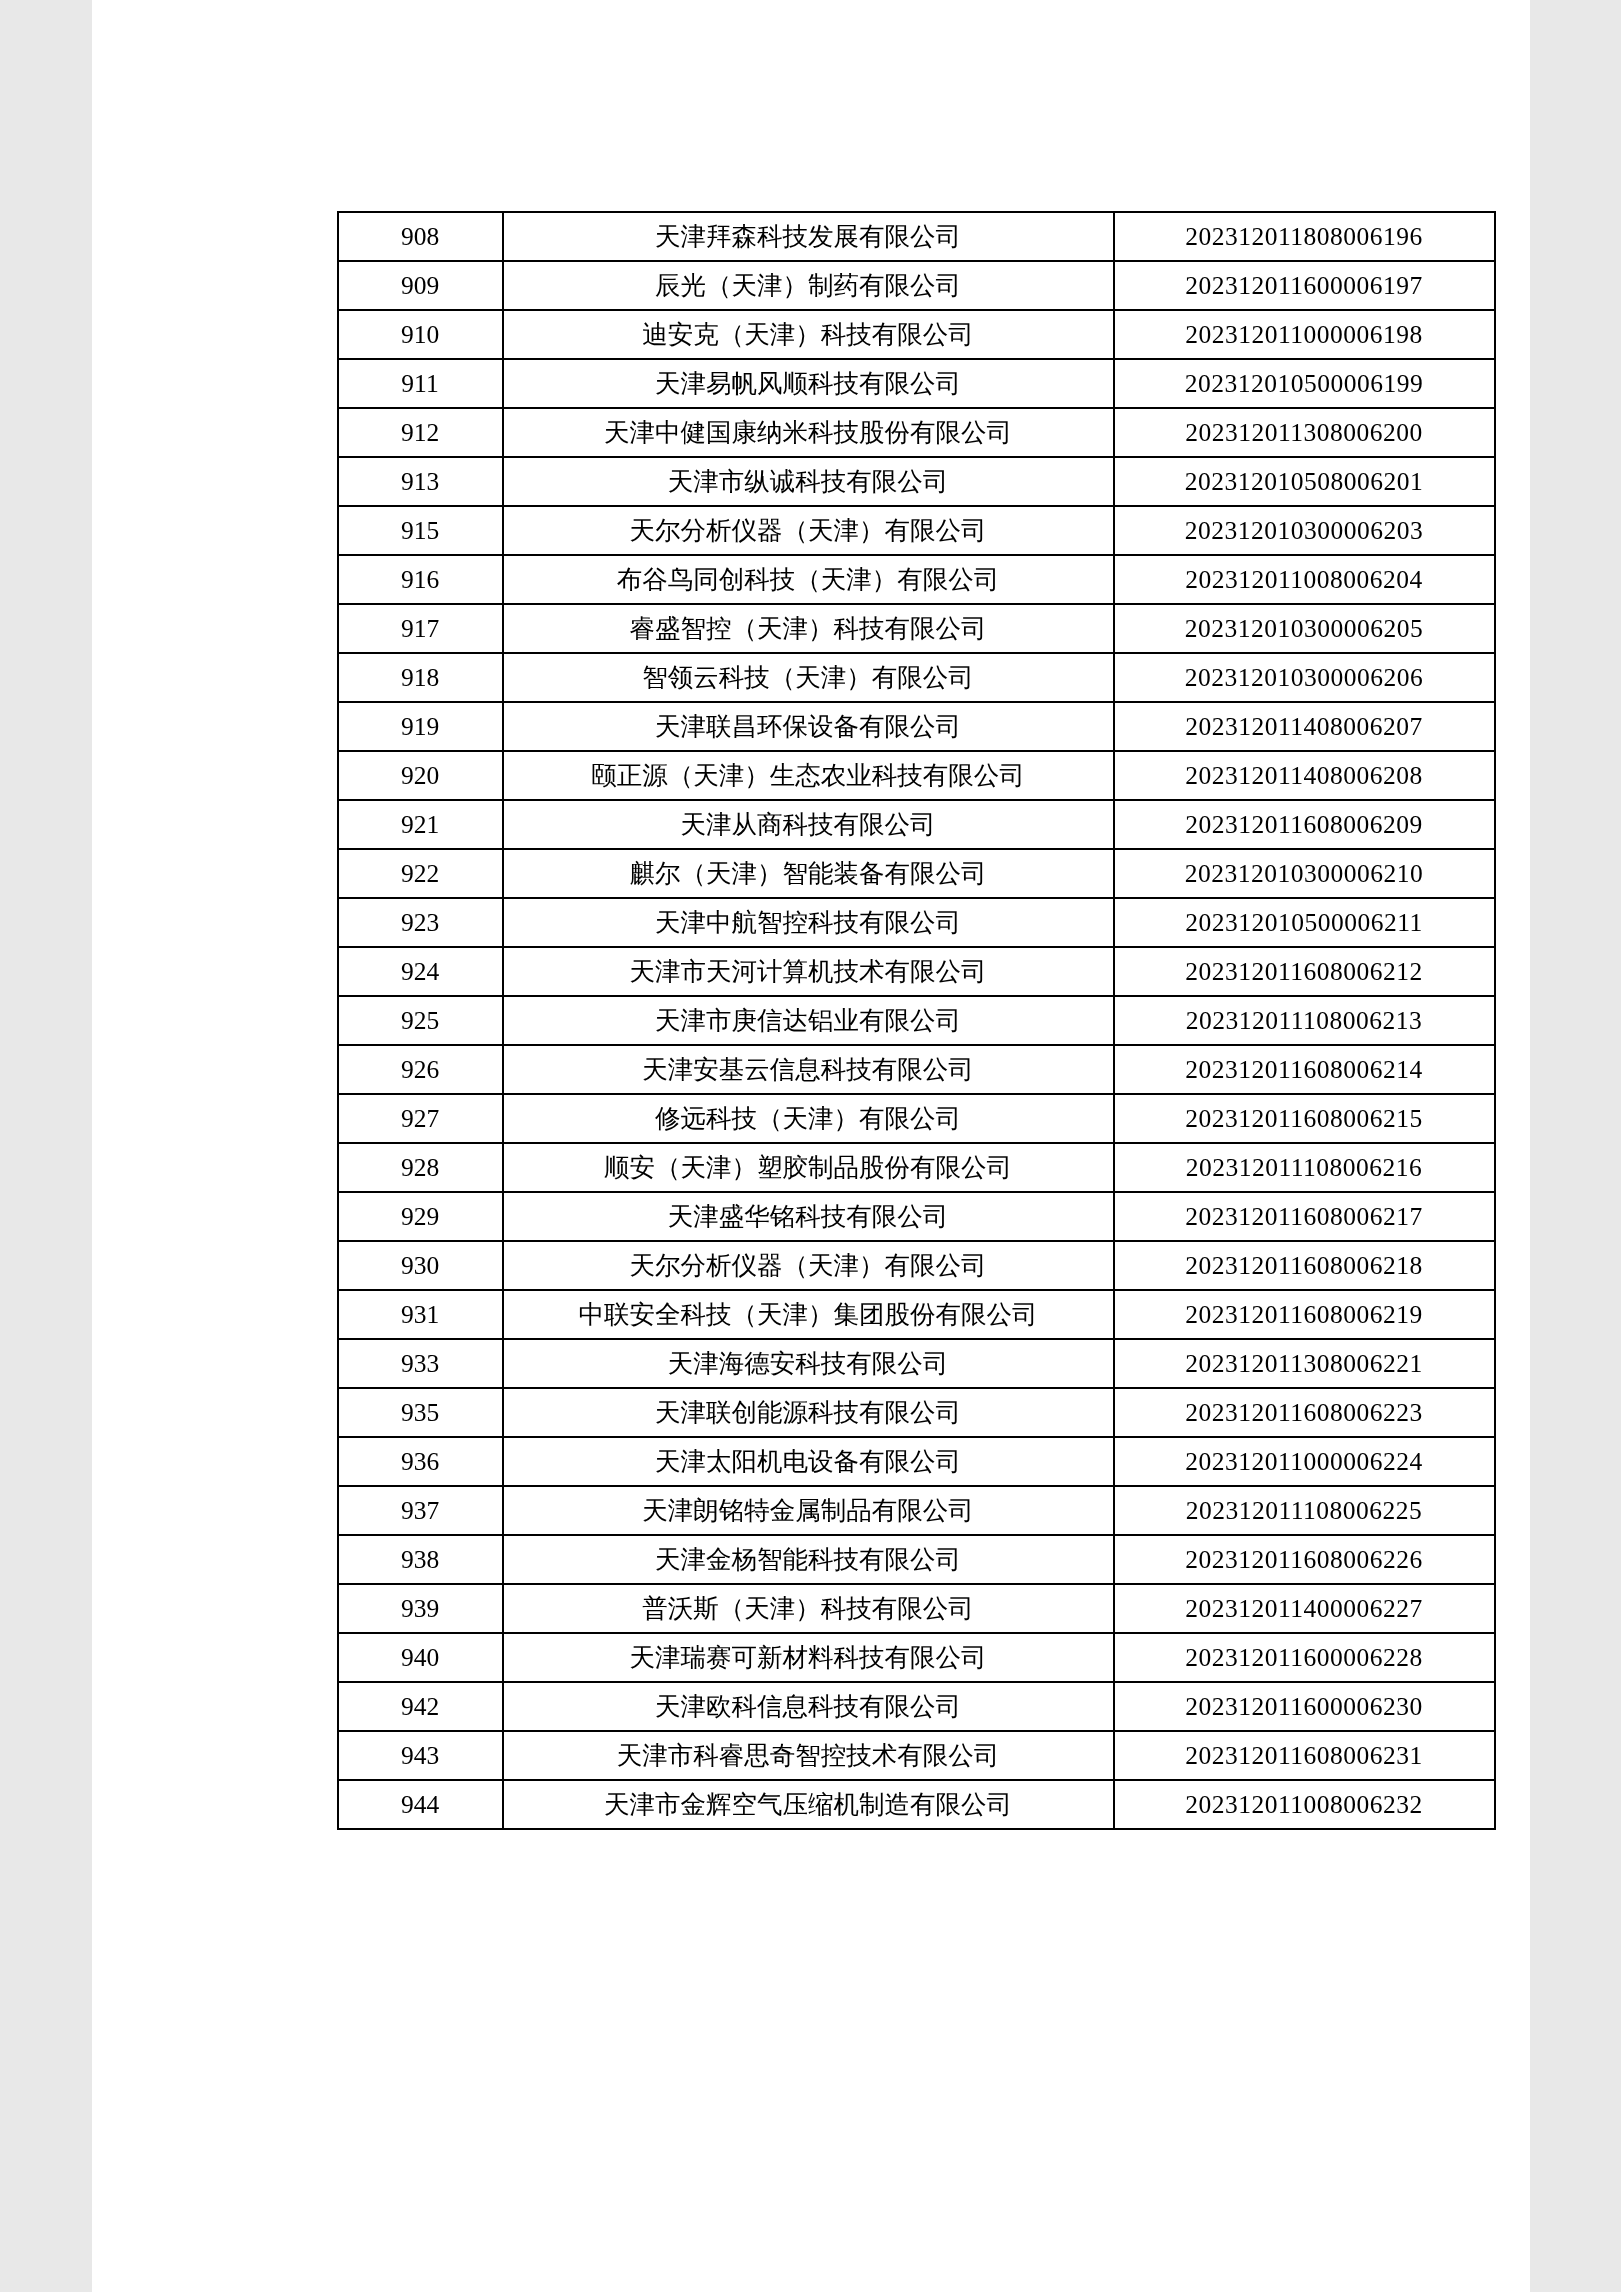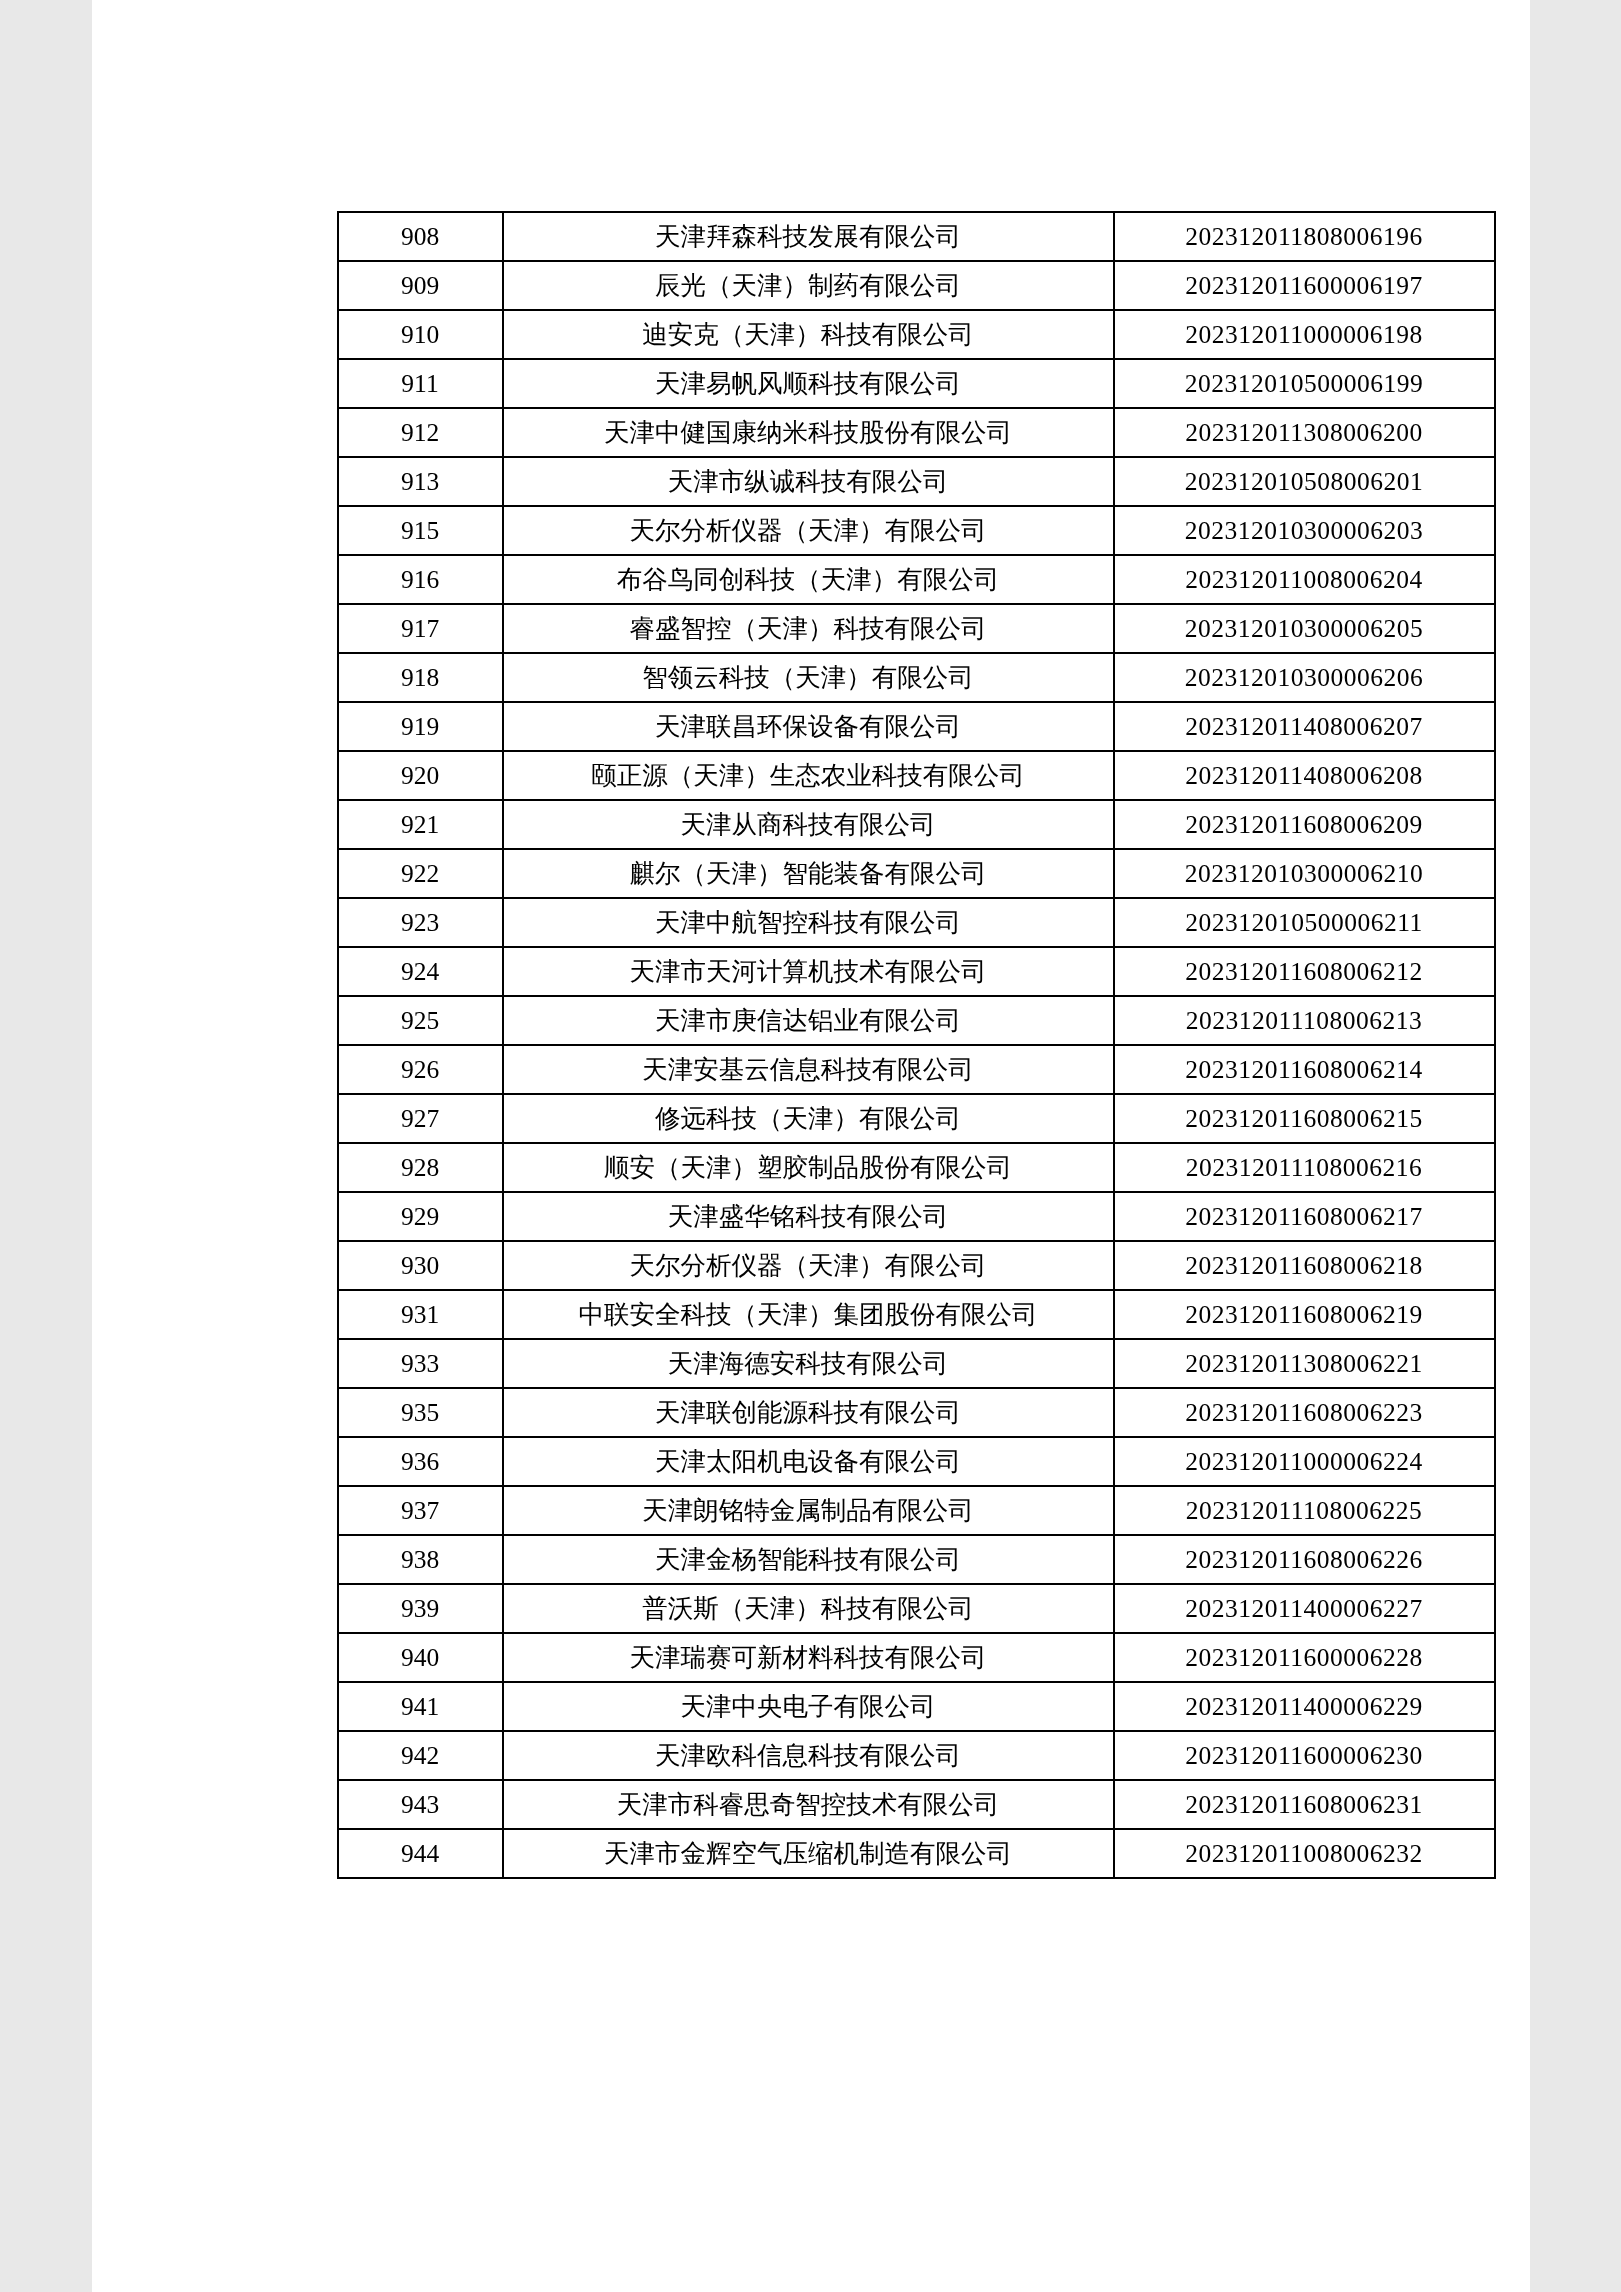--- a/index.html
+++ b/index.html
@@ -193,25 +193,20 @@
     <td class="col-no">939</td>
     <td class="col-name">普沃斯（天津）科技有限公司</td>
     <td class="col-code">202312011400006227</td>
   </tr>
         <tr>
     <td class="col-no">940</td>
     <td class="col-name">天津瑞赛可新材料科技有限公司</td>
     <td class="col-code">202312011600006228</td>
   </tr>
         <tr>
-    <td class="col-no">941</td>
-    <td class="col-name">天津中央电子有限公司</td>
-    <td class="col-code">202312011400006229</td>
-  </tr>
-        <tr>
     <td class="col-no">942</td>
     <td class="col-name">天津欧科信息科技有限公司</td>
     <td class="col-code">202312011600006230</td>
   </tr>
         <tr>
     <td class="col-no">943</td>
     <td class="col-name">天津市科睿思奇智控技术有限公司</td>
     <td class="col-code">202312011608006231</td>
   </tr>
         <tr>

